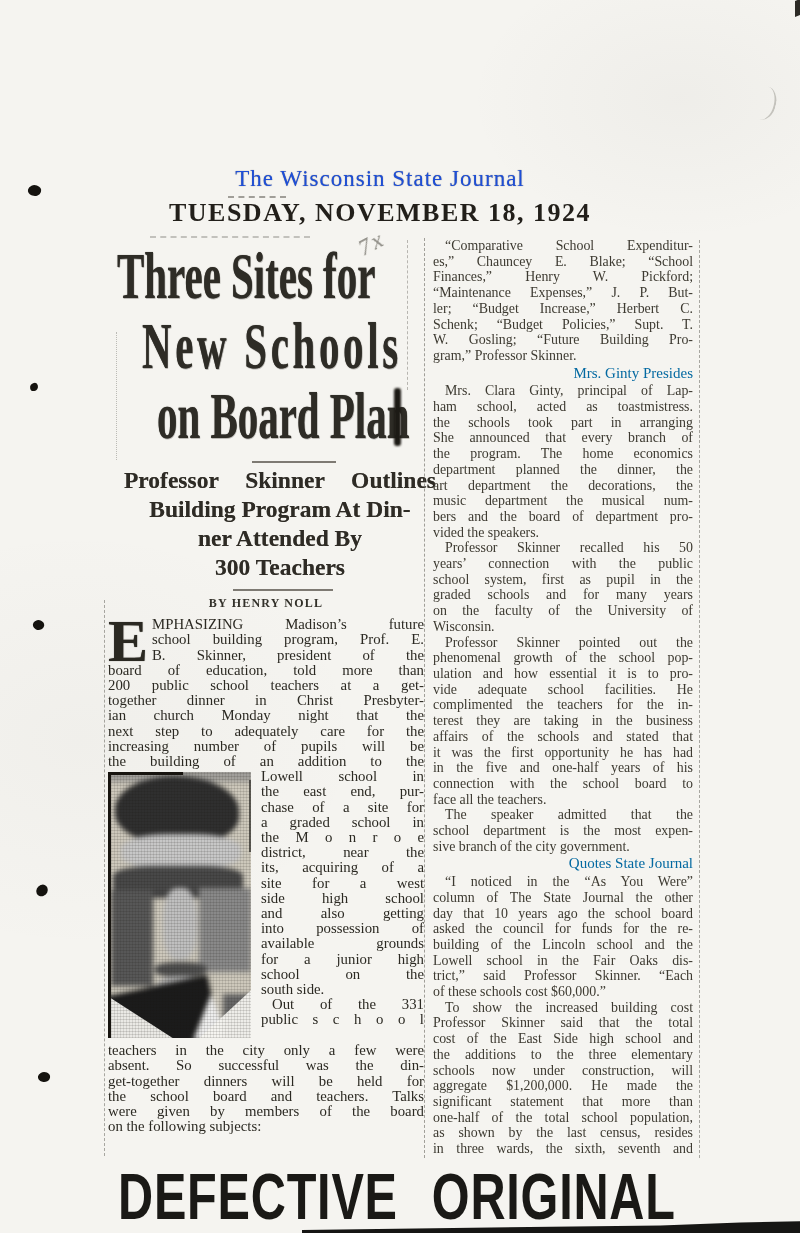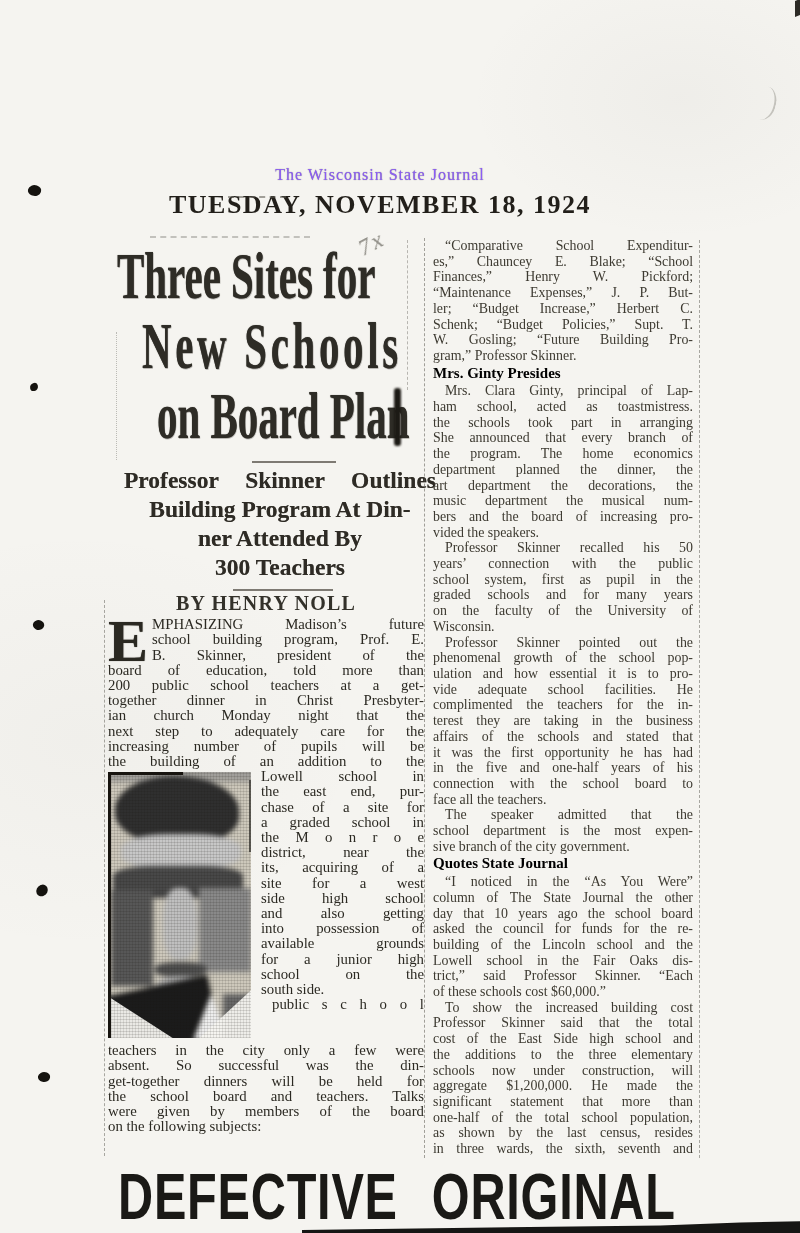--- a/index.html
+++ b/index.html
@@ -14,21 +14,21 @@
   }
   #page{position:absolute;inset:0;}
 
   
   .line{text-align:justify;text-align-last:justify;}
   .line.pl{text-align-last:left;}
 
   
   .masthead{position:absolute;left:150px;top:166px;width:460px;text-align:center;}
   .paper-name{
-    font-size:16px;color:#8b5cf6;letter-spacing:1px;
+    font-size:23px;color:#1d4ed8;letter-spacing:1px;
     text-shadow:0 0 1px rgba(75,74,67,.7);
     filter:blur(.3px);
   }
   .paper-underline{position:absolute;left:78px;top:30px;width:58px;border-top:2px dashed rgba(90,88,80,.55);}
   .date-line{margin-top:6px;font-size:26px;font-weight:bold;color:#221f1a;letter-spacing:1.5px;}
 
   
   .headline{position:absolute;left:115px;top:241px;width:312px;color:#2e2c26;}
   .headline .line{
     font-weight:bold;font-size:66px;line-height:70px;white-space:nowrap;
@@ -45,21 +45,21 @@
   
   .deck{position:absolute;left:124px;top:466px;width:312px;font-weight:bold;font-size:23.5px;color:#2e2b25;}
   .deck .line{line-height:29px;text-align:center;text-align-last:center;text-shadow:0 0 .5px rgba(46,43,37,.6);}
   .deck .line:first-child{text-align-last:justify;}
   .rule{position:absolute;background:#55524a;height:2px;opacity:.75;}
   #rule-deck-top{left:252px;top:461px;width:84px;}
   #rule-deck-bottom{left:233px;top:589px;width:100px;}
 
   
   .col-left{position:absolute;left:108px;top:596px;width:316px;font-size:14.8px;line-height:15.2px;color:#2b2922;}
-  .byline{text-align:center;font-weight:bold;font-size:20px;letter-spacing:1.2px;margin-bottom:6px;color:#33312a;}
+  .byline{text-align:center;font-weight:bold;font-size:12px;letter-spacing:1.2px;margin-bottom:6px;color:#33312a;}
   .lead{overflow:visible;}
   .dropcap{
     float:left;width:40px;height:44px;margin:1px 4px 0 0;
     font-size:60px;line-height:46px;font-weight:bold;color:#2b2922;
     text-shadow:0 0 1px rgba(43,41,34,.7);
   }
   .indent-first .line:first-child{text-indent:11px;}
   .below{clear:left;padding-top:1px;}
 
   
@@ -89,21 +89,21 @@
   .ph-cutBR{position:absolute;right:0;bottom:0;width:52px;height:48px;background:#f5f4f0;clip-path:polygon(100% 0,100% 100%,0 100%);opacity:.95;}
   .ph-grain{position:absolute;inset:0;
     background-image:
       repeating-linear-gradient(0deg, rgba(22,19,14,.13) 0 1px, transparent 1px 3px),
       repeating-linear-gradient(90deg, rgba(22,19,14,.10) 0 1px, transparent 1px 3px);
   }
 
   
   .col-right{position:absolute;left:433px;top:238px;width:260px;font-size:13.9px;line-height:15.7px;color:#3d3a31;}
   .rc-para .line:first-child{text-indent:12px;}
-  .rc-head{text-align:left;font-weight:bold;font-size:15px;margin:2px 0 2px 0;color:#000000;}
+  .rc-head{text-align:right;font-weight:normal;font-size:15px;margin:2px 0 2px 0;color:#0369a1;}
 
   
   .vrule{position:absolute;width:0;}
   #rule-gutter{left:424px;top:238px;height:920px;border-left:1px dashed rgba(90,88,80,.55);}
   #rule-gutter2{left:407px;top:240px;height:150px;border-left:1px dashed rgba(90,88,80,.4);}
   #rule-right{left:699px;top:240px;height:918px;border-left:1px dashed rgba(90,88,80,.5);}
   #rule-left{left:104px;top:600px;height:556px;border-left:1px dashed rgba(90,88,80,.5);}
   #rule-left-head{left:116px;top:332px;height:128px;border-left:1px dotted rgba(120,118,110,.45);}
 
   
@@ -208,20 +208,21 @@
         <div class="line">site for a west</div>
         <div class="line">side high school</div>
         <div class="line">and also getting</div>
         <div class="line">into possession of</div>
         <div class="line">available grounds</div>
         <div class="line">for a junior high</div>
         <div class="line">school on the</div>
         <div class="line pl">south side.</div>
       </div>
     <div class="indent-first">
+        <div class="line">Out of the 331</div>
         <div class="line">public s c h o o l</div>
       </div>
     <div class="below">
         <div class="line">teachers in the city only a few were</div>
         <div class="line">absent.  So successful was the din-</div>
         <div class="line">get-together dinners will be held for</div>
         <div class="line">the school board and teachers. Talks</div>
         <div class="line">were given by members of the board</div>
         <div class="line pl">on the following subjects:</div>
       </div>
@@ -241,21 +242,21 @@
       <div class="rc-head">Mrs. Ginty Presides</div>
       <div class="rc-para">
         <div class="line">Mrs. Clara Ginty, principal of Lap-</div>
         <div class="line">ham school, acted as  toastmistress.</div>
         <div class="line">the schools took part in arranging</div>
         <div class="line">She announced that every branch of</div>
         <div class="line">the program.  The home economics</div>
         <div class="line">department planned the dinner, the</div>
         <div class="line">art department the decorations, the</div>
         <div class="line">music department the musical num-</div>
-        <div class="line">bers and the board of increasing pro-</div>
+        <div class="line">bers and the board of department pro-</div>
         <div class="line pl">vided the speakers.</div>
       </div>
       <div class="rc-para">
         <div class="line">Professor Skinner recalled his 50</div>
         <div class="line">years’ connection with the public</div>
         <div class="line">school system, first as pupil in the</div>
         <div class="line">graded schools and for many years</div>
         <div class="line">on the faculty of the University of</div>
         <div class="line pl">Wisconsin.</div>
       </div>

